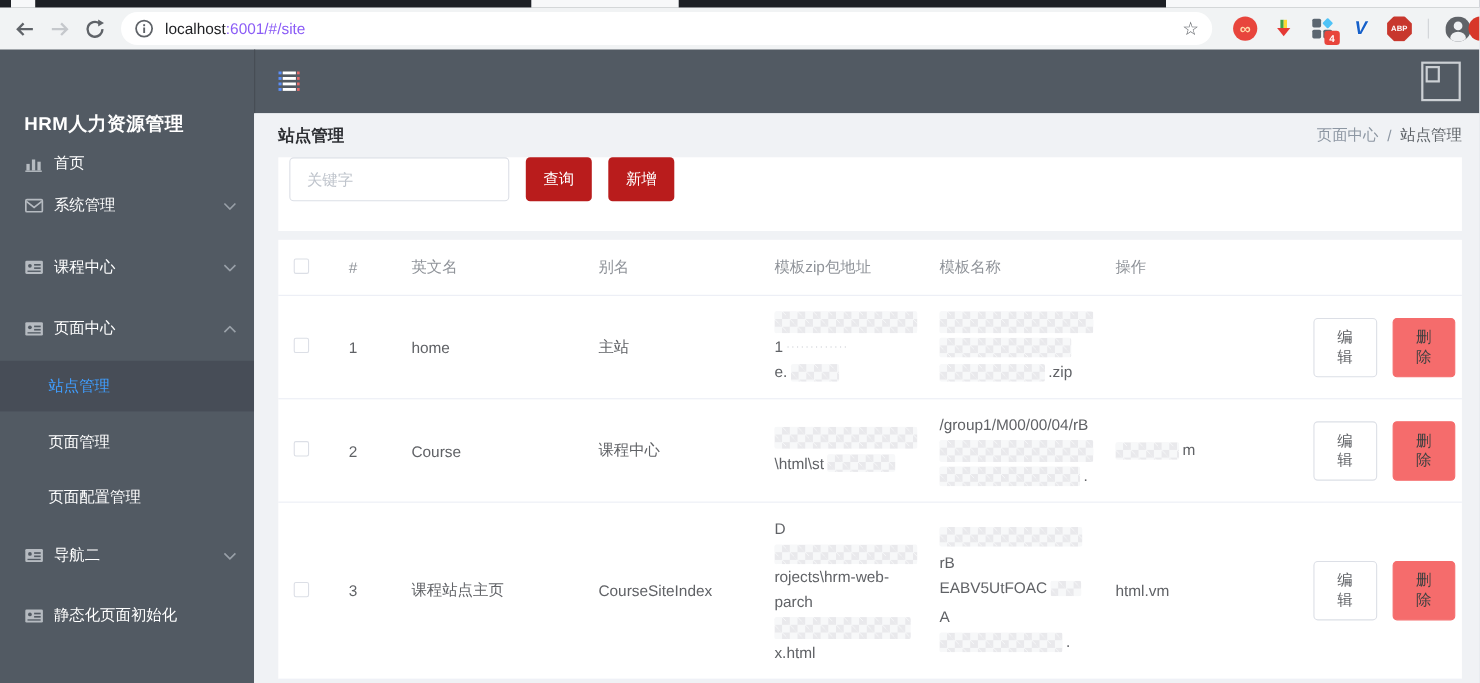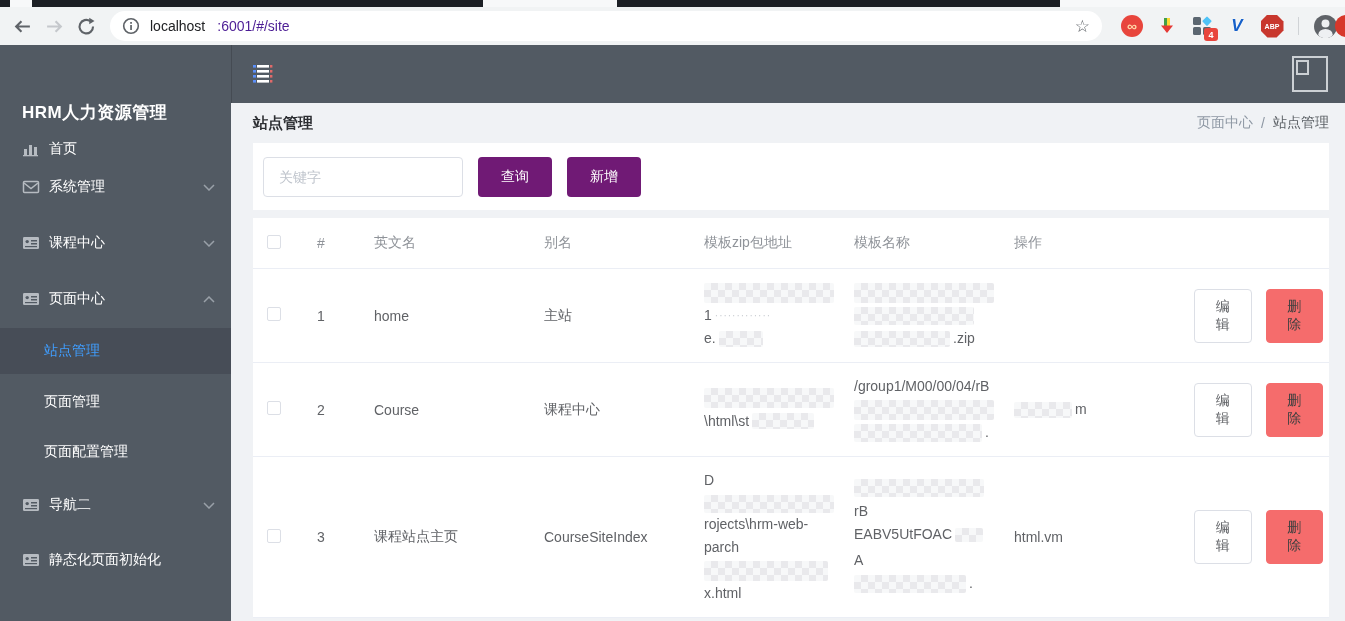--- a/index.html
+++ b/index.html
@@ -10,21 +10,21 @@
   
   .tabstrip { position:absolute; left:0; top:0; width:1345px; height:7px; background:#1d2025; }
   .tabseg { position:absolute; top:0; height:7px; background:#f7f8f9; }
   .toolbar { position:absolute; left:0; top:7px; width:1345px; height:38px; background:#f1f3f4;
              display:flex; align-items:center; padding:0 6px; }
   .navbtn { width:32px; height:32px; display:flex; align-items:center; justify-content:center; border-radius:50%; flex:0 0 auto; }
   .addr { flex:0 0 auto; width:992px; height:30px; background:#ffffff; border-radius:15px; margin-left:8px;
           display:flex; align-items:center; padding:0 12px; }
   .addr-url { flex:1; font-size:14px; margin-left:10px; white-space:nowrap; overflow:hidden; }
   .url-host { color:#202124; }
-  .url-rest { color:#4c1d95;margin-left:12px; }
+  .url-rest { color:#8b5cf6; }
   .star { font-size:17px; color:#5f6368; line-height:1; }
   .extrow { display:flex; align-items:center; gap:11px; margin-left:18px; }
   .extic { position:relative; width:24px; height:24px; display:flex; align-items:center; justify-content:center; flex:0 0 auto; }
   .circle-red { width:22px; height:22px; border-radius:50%; background:#e8453c; color:#ffd9a8; font-size:14px; font-weight:bold;
                 display:flex; align-items:center; justify-content:center; line-height:1; }
   .badge { position:absolute; right:-4px; bottom:-3px; min-width:14px; height:13px; background:#e8453c; color:#fff;
            font-size:9px; font-weight:bold; border-radius:3px; display:flex; align-items:center; justify-content:center; padding:0 2px; }
   .abp { width:23px; height:23px; background:#c8372d; color:#fff; font-size:7px; font-weight:bold;
          display:flex; align-items:center; justify-content:center;
          clip-path:polygon(30% 0,70% 0,100% 30%,100% 70%,70% 100%,30% 100%,0 70%,0 30%); }
@@ -46,24 +46,24 @@
 
   .hamb { position:absolute; left:21px; top:19px; cursor:pointer; }
   .fullsc { position:absolute; right:15px; top:9px; cursor:pointer; }
 
   
   .pagehead { height:40px; display:flex; align-items:center; justify-content:space-between; }
   .ptitle { font-size:15px; font-weight:bold; color:#2d2f33; }
   .bcrumb { font-size:14px; color:#8d97a3; display:flex; gap:8px; align-items:center; }
   .bcrumb .cur { color:#5c6166; }
   .card { background:#ffffff; }
-  .search-card { height:67px; display:flex; align-items:center; padding-left:10px; gap:15px; }
+  .search-card { height:67px; display:flex; align-items:flex-start; padding-left:10px; gap:15px; }
   .kw { width:200px; height:40px; border:1px solid #dcdfe6; border-radius:4px; padding:0 15px; font-size:14px; color:#606266; outline:none; }
   .kw::placeholder { color:#bfc4cc; }
-  .btn-blue { width:74px; height:40px; background:#701a75; border:none; border-radius:4px; color:#fff; font-size:14px; cursor:pointer; }
+  .btn-blue { width:60px; height:40px; background:#b91c1c; border:none; border-radius:4px; color:#fff; font-size:14px; cursor:pointer; }
   .gap8 { height:8px; }
 
   .tgrid { display:grid; grid-template-columns:50px 57px 170px 160px 150px 160px 180px 1fr; align-items:center; }
   .thead { border-bottom:1px solid #ebeef5; color:#8f9399; font-size:14px; }
   .thead > div { padding:16px 0 16px 14px; }
   .thead .cb-cell { padding-left:14px; }
   .trow { border-bottom:1px solid #ebeef5; color:#606266; font-size:14px; }
   .trow > div { padding:12px 6px 12px 14px; }
   .cbx { width:14px; height:14px; border:1px solid #dcdfe6; border-radius:2px; background:#fff; display:inline-block; cursor:pointer; }
   .cline { min-height:23px; line-height:23px; display:flex; align-items:center; gap:3px; flex-wrap:wrap; }

